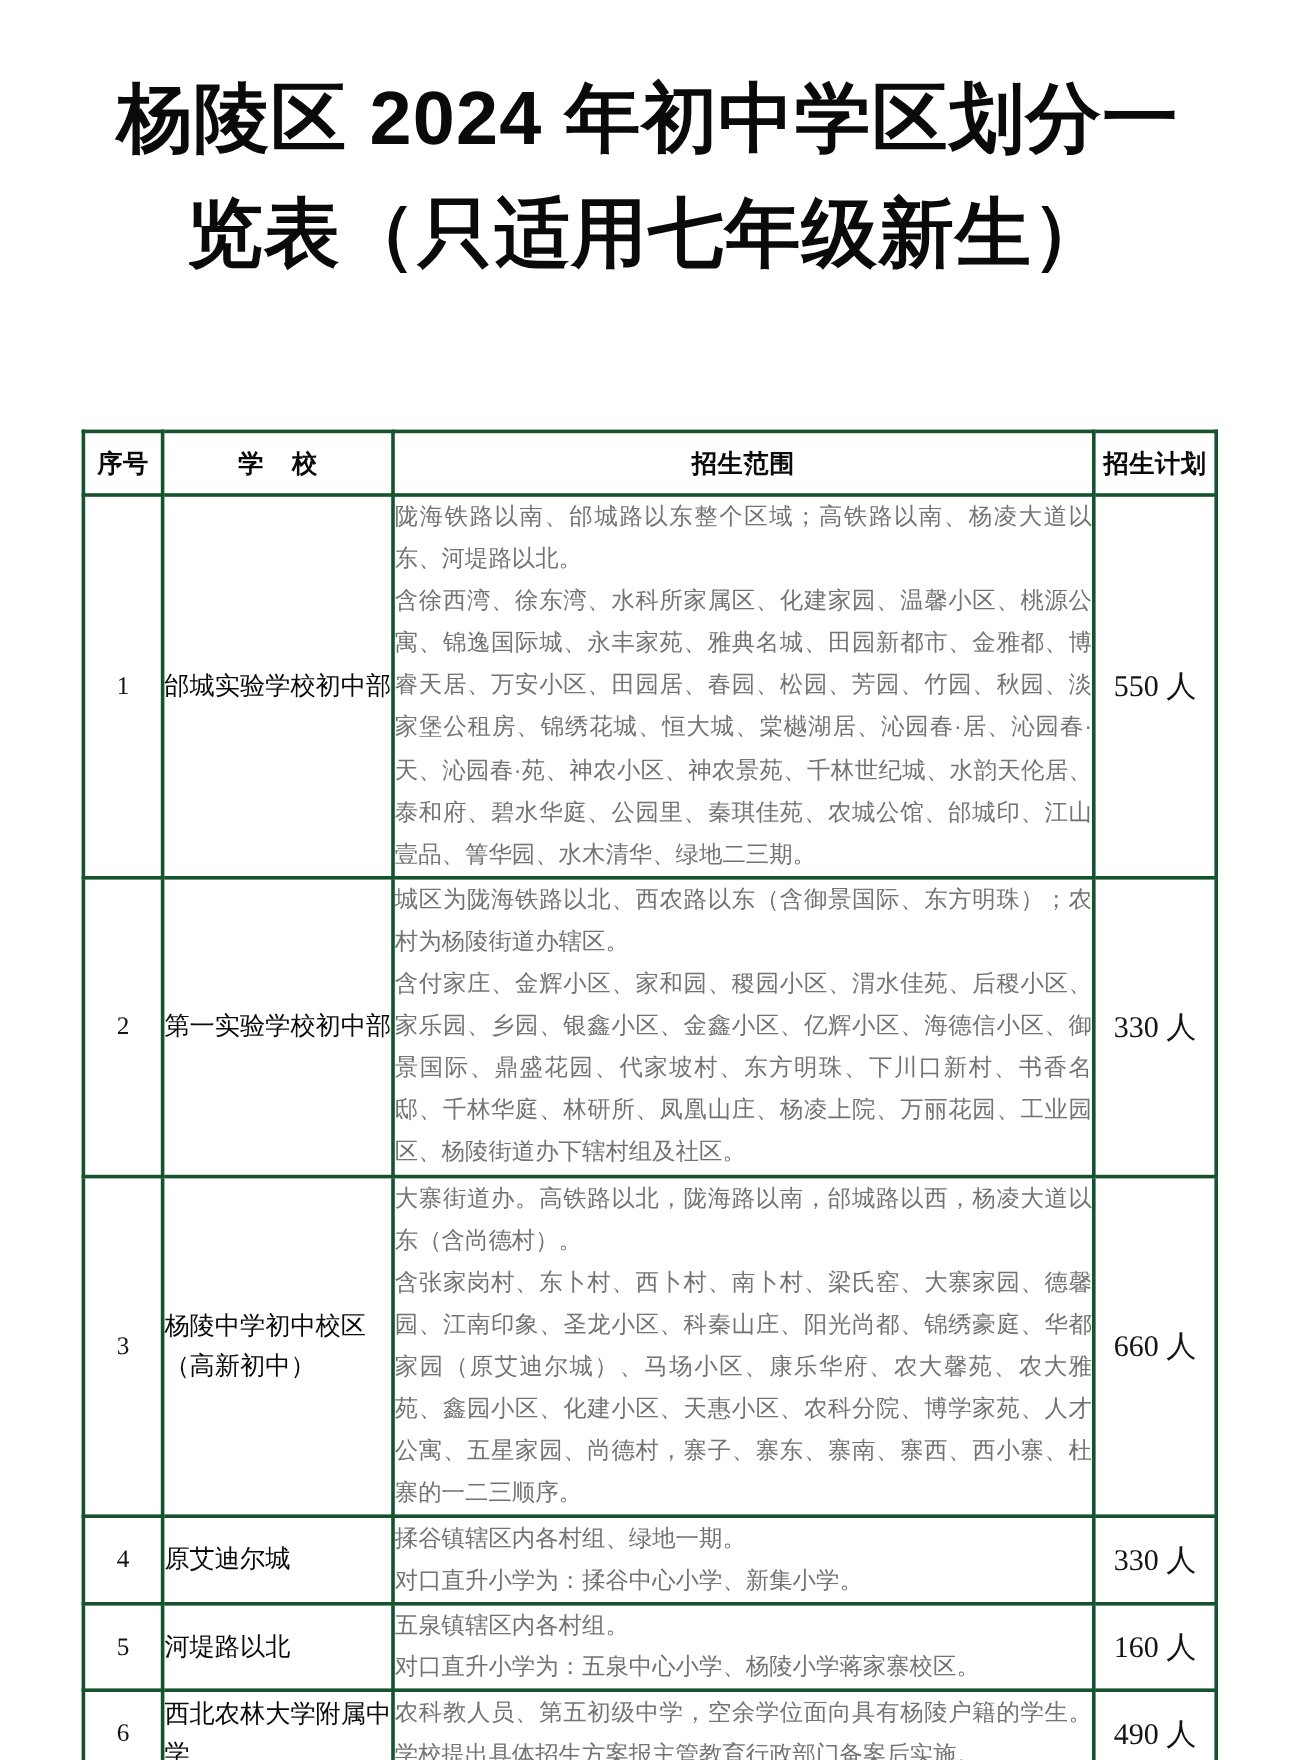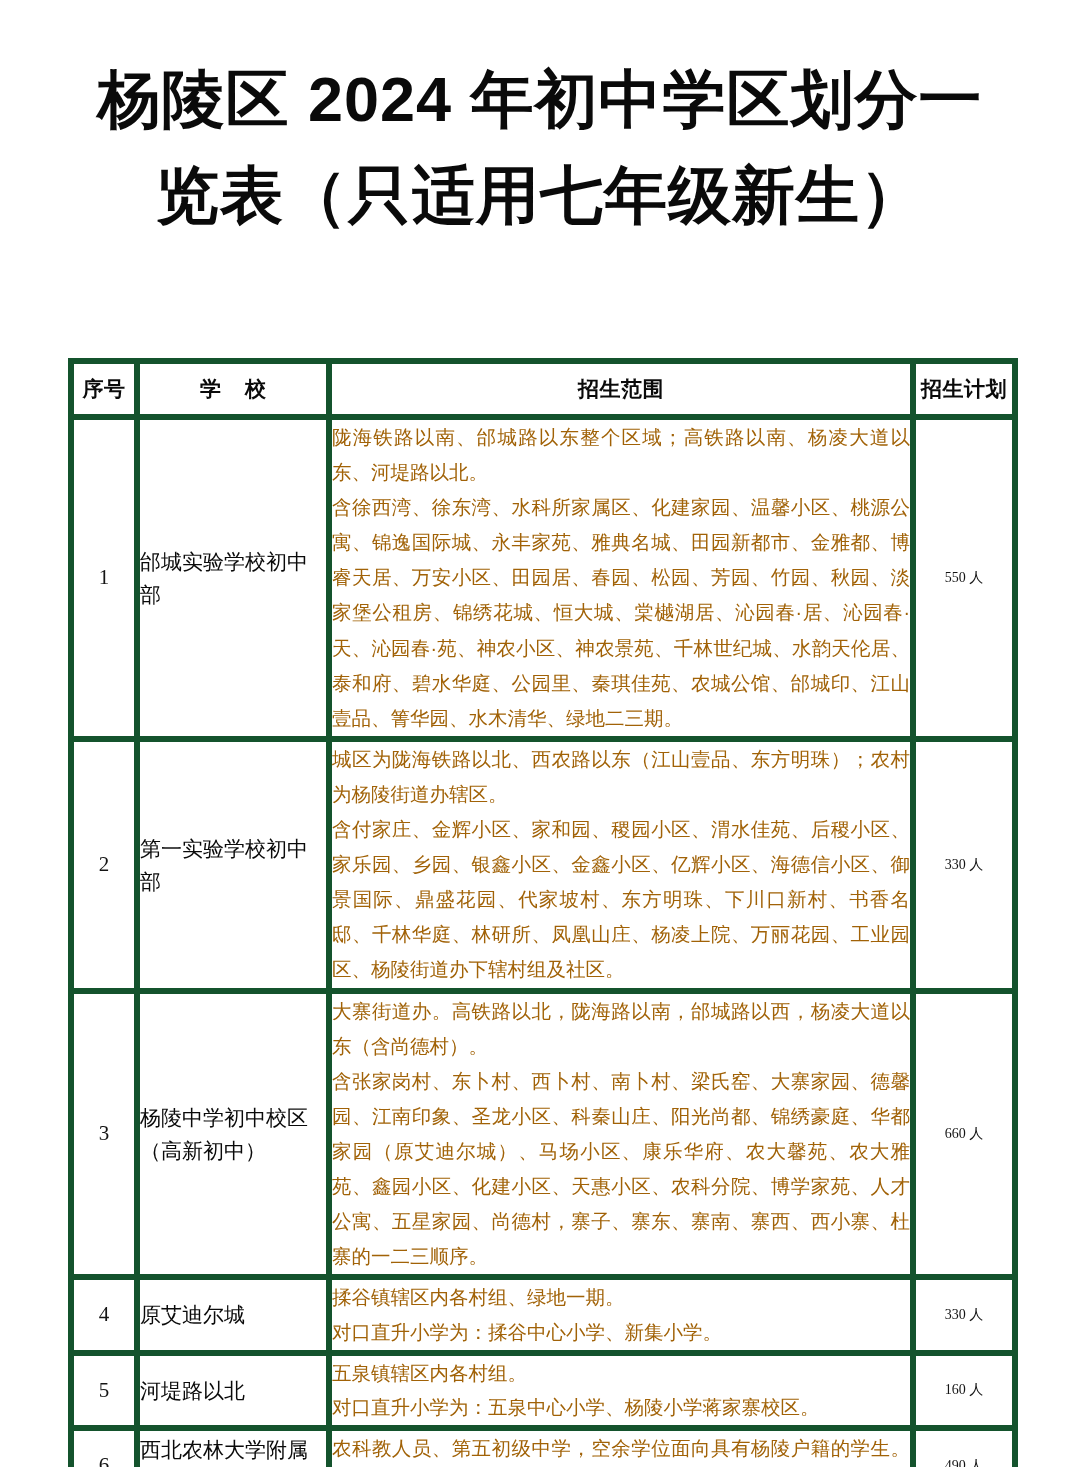--- a/index.html
+++ b/index.html
@@ -40,21 +40,21 @@
     width: 944px;
   }
   table.schedule {
     width: 944px;
     border-collapse: collapse;
     table-layout: fixed;
     background: #ffffff;
   }
   table.schedule th,
   table.schedule td {
-    border: 6px solid #14532d;
+    border: 3px solid #14532d;
     vertical-align: middle;
     background: #ffffff;
     padding: 0;
   }
   .col-no     { width: 66px; }
   .col-school { width: 192px; }
   .col-range  { width: 584px; }
   .col-plan   { width: 102px; }
 
   thead th {
@@ -79,33 +79,33 @@
     font-size: 21px;
     line-height: 1.58;
     color: #0a0a0a;
     padding: 0 6px;
   }
   td.c-range {
     text-align: left;
     font-family: "Liberation Sans", "DejaVu Sans", sans-serif;
     font-size: 19.5px;
     line-height: 1.78;
-    color: #a16207;
+    color: #737373;
     padding: 7px 10px 7px 11px;
     vertical-align: middle;
   }
   td.c-range p {
     margin: 0;
     text-align: justify;
     text-justify: inter-ideograph;
   }
   td.c-plan {
     text-align: center;
     font-family: "Liberation Serif", "DejaVu Serif", serif;
-    font-size: 14px;
+    font-size: 25px;
     color: #141414;
     white-space: nowrap;
   }
   tr.r-tall td.c-range { line-height: 1.80; }
 </style>
 </head>
 <body>
 
 <div class="page">
 
@@ -136,21 +136,21 @@
             <p>陇海铁路以南、邰城路以东整个区域；高铁路以南、杨凌大道以东、河堤路以北。</p>
             <p>含徐西湾、徐东湾、水科所家属区、化建家园、温馨小区、桃源公寓、锦逸国际城、永丰家苑、雅典名城、田园新都市、金雅都、博睿天居、万安小区、田园居、春园、松园、芳园、竹园、秋园、淡家堡公租房、锦绣花城、恒大城、棠樾湖居、沁园春·居、沁园春·天、沁园春·苑、神农小区、神农景苑、千林世纪城、水韵天伦居、泰和府、碧水华庭、公园里、秦琪佳苑、农城公馆、邰城印、江山壹品、箐华园、水木清华、绿地二三期。</p>
           </td>
           <td class="c-plan">550 人</td>
         </tr>
 
         <tr class="r-tall">
           <td class="c-no">2</td>
           <td class="c-school">第一实验学校初中部</td>
           <td class="c-range">
-            <p>城区为陇海铁路以北、西农路以东（江山壹品、东方明珠）；农村为杨陵街道办辖区。</p>
+            <p>城区为陇海铁路以北、西农路以东（含御景国际、东方明珠）；农村为杨陵街道办辖区。</p>
             <p>含付家庄、金辉小区、家和园、稷园小区、渭水佳苑、后稷小区、家乐园、乡园、银鑫小区、金鑫小区、亿辉小区、海德信小区、御景国际、鼎盛花园、代家坡村、东方明珠、下川口新村、书香名邸、千林华庭、林研所、凤凰山庄、杨凌上院、万丽花园、工业园区、杨陵街道办下辖村组及社区。</p>
           </td>
           <td class="c-plan">330 人</td>
         </tr>
 
         <tr class="r-tall">
           <td class="c-no">3</td>
           <td class="c-school">
             <span>杨陵中学初中校区</span><br>
             <span>（高新初中）</span>

